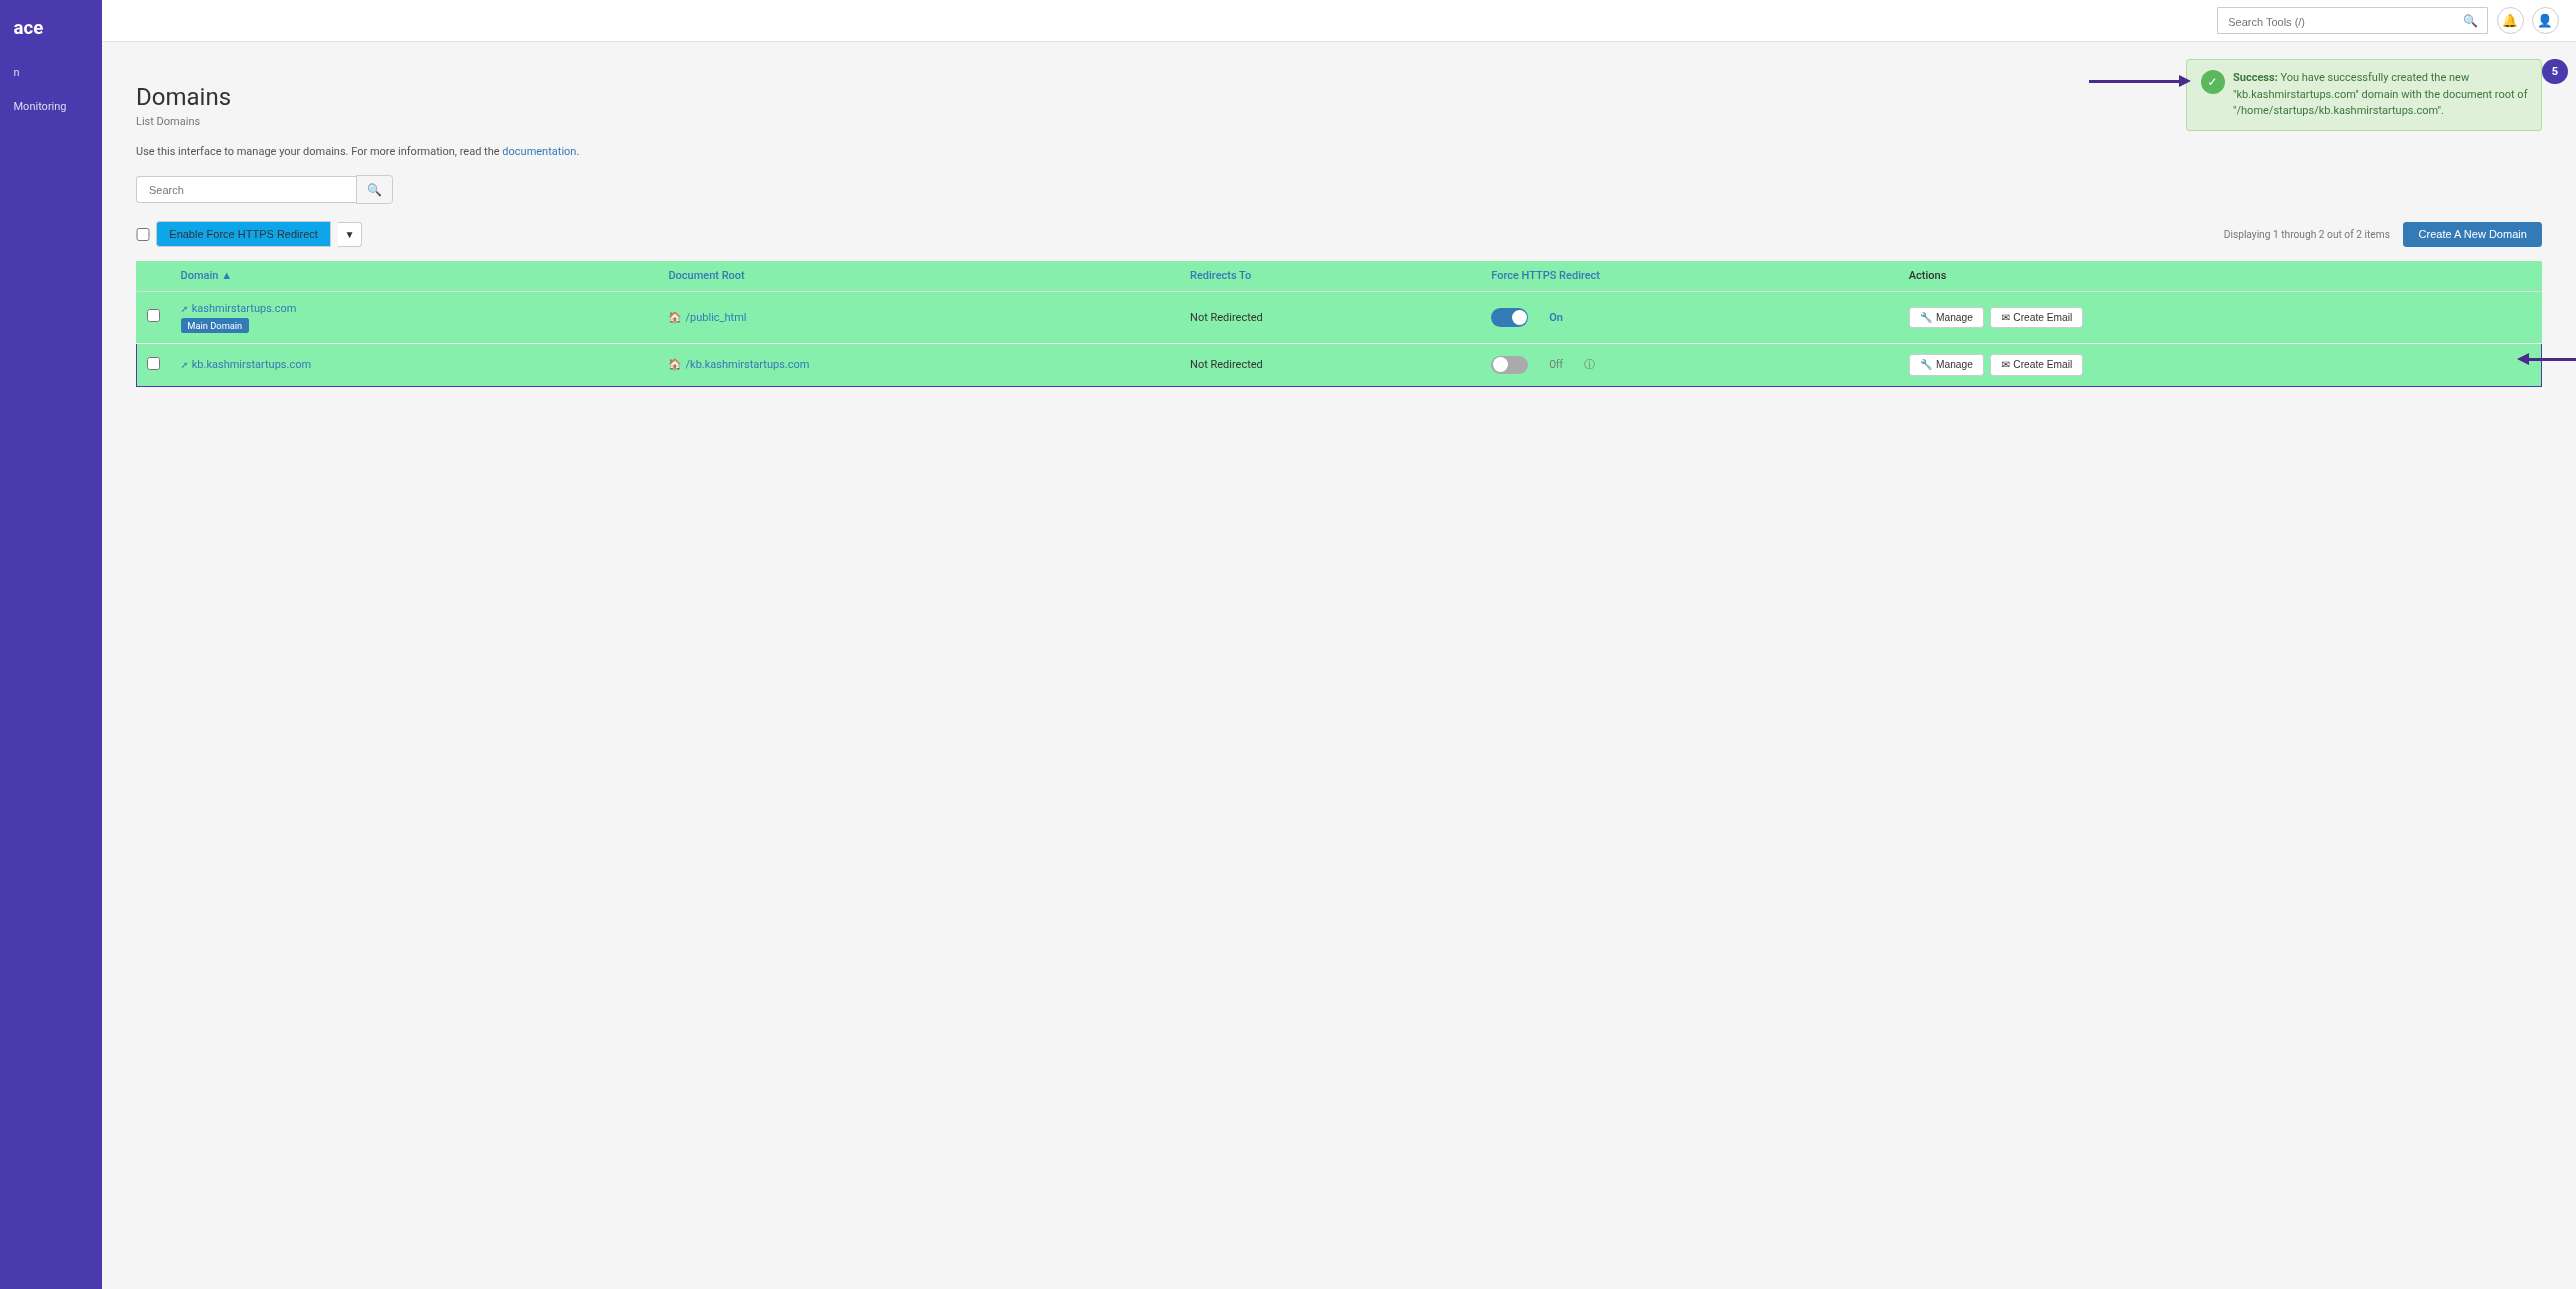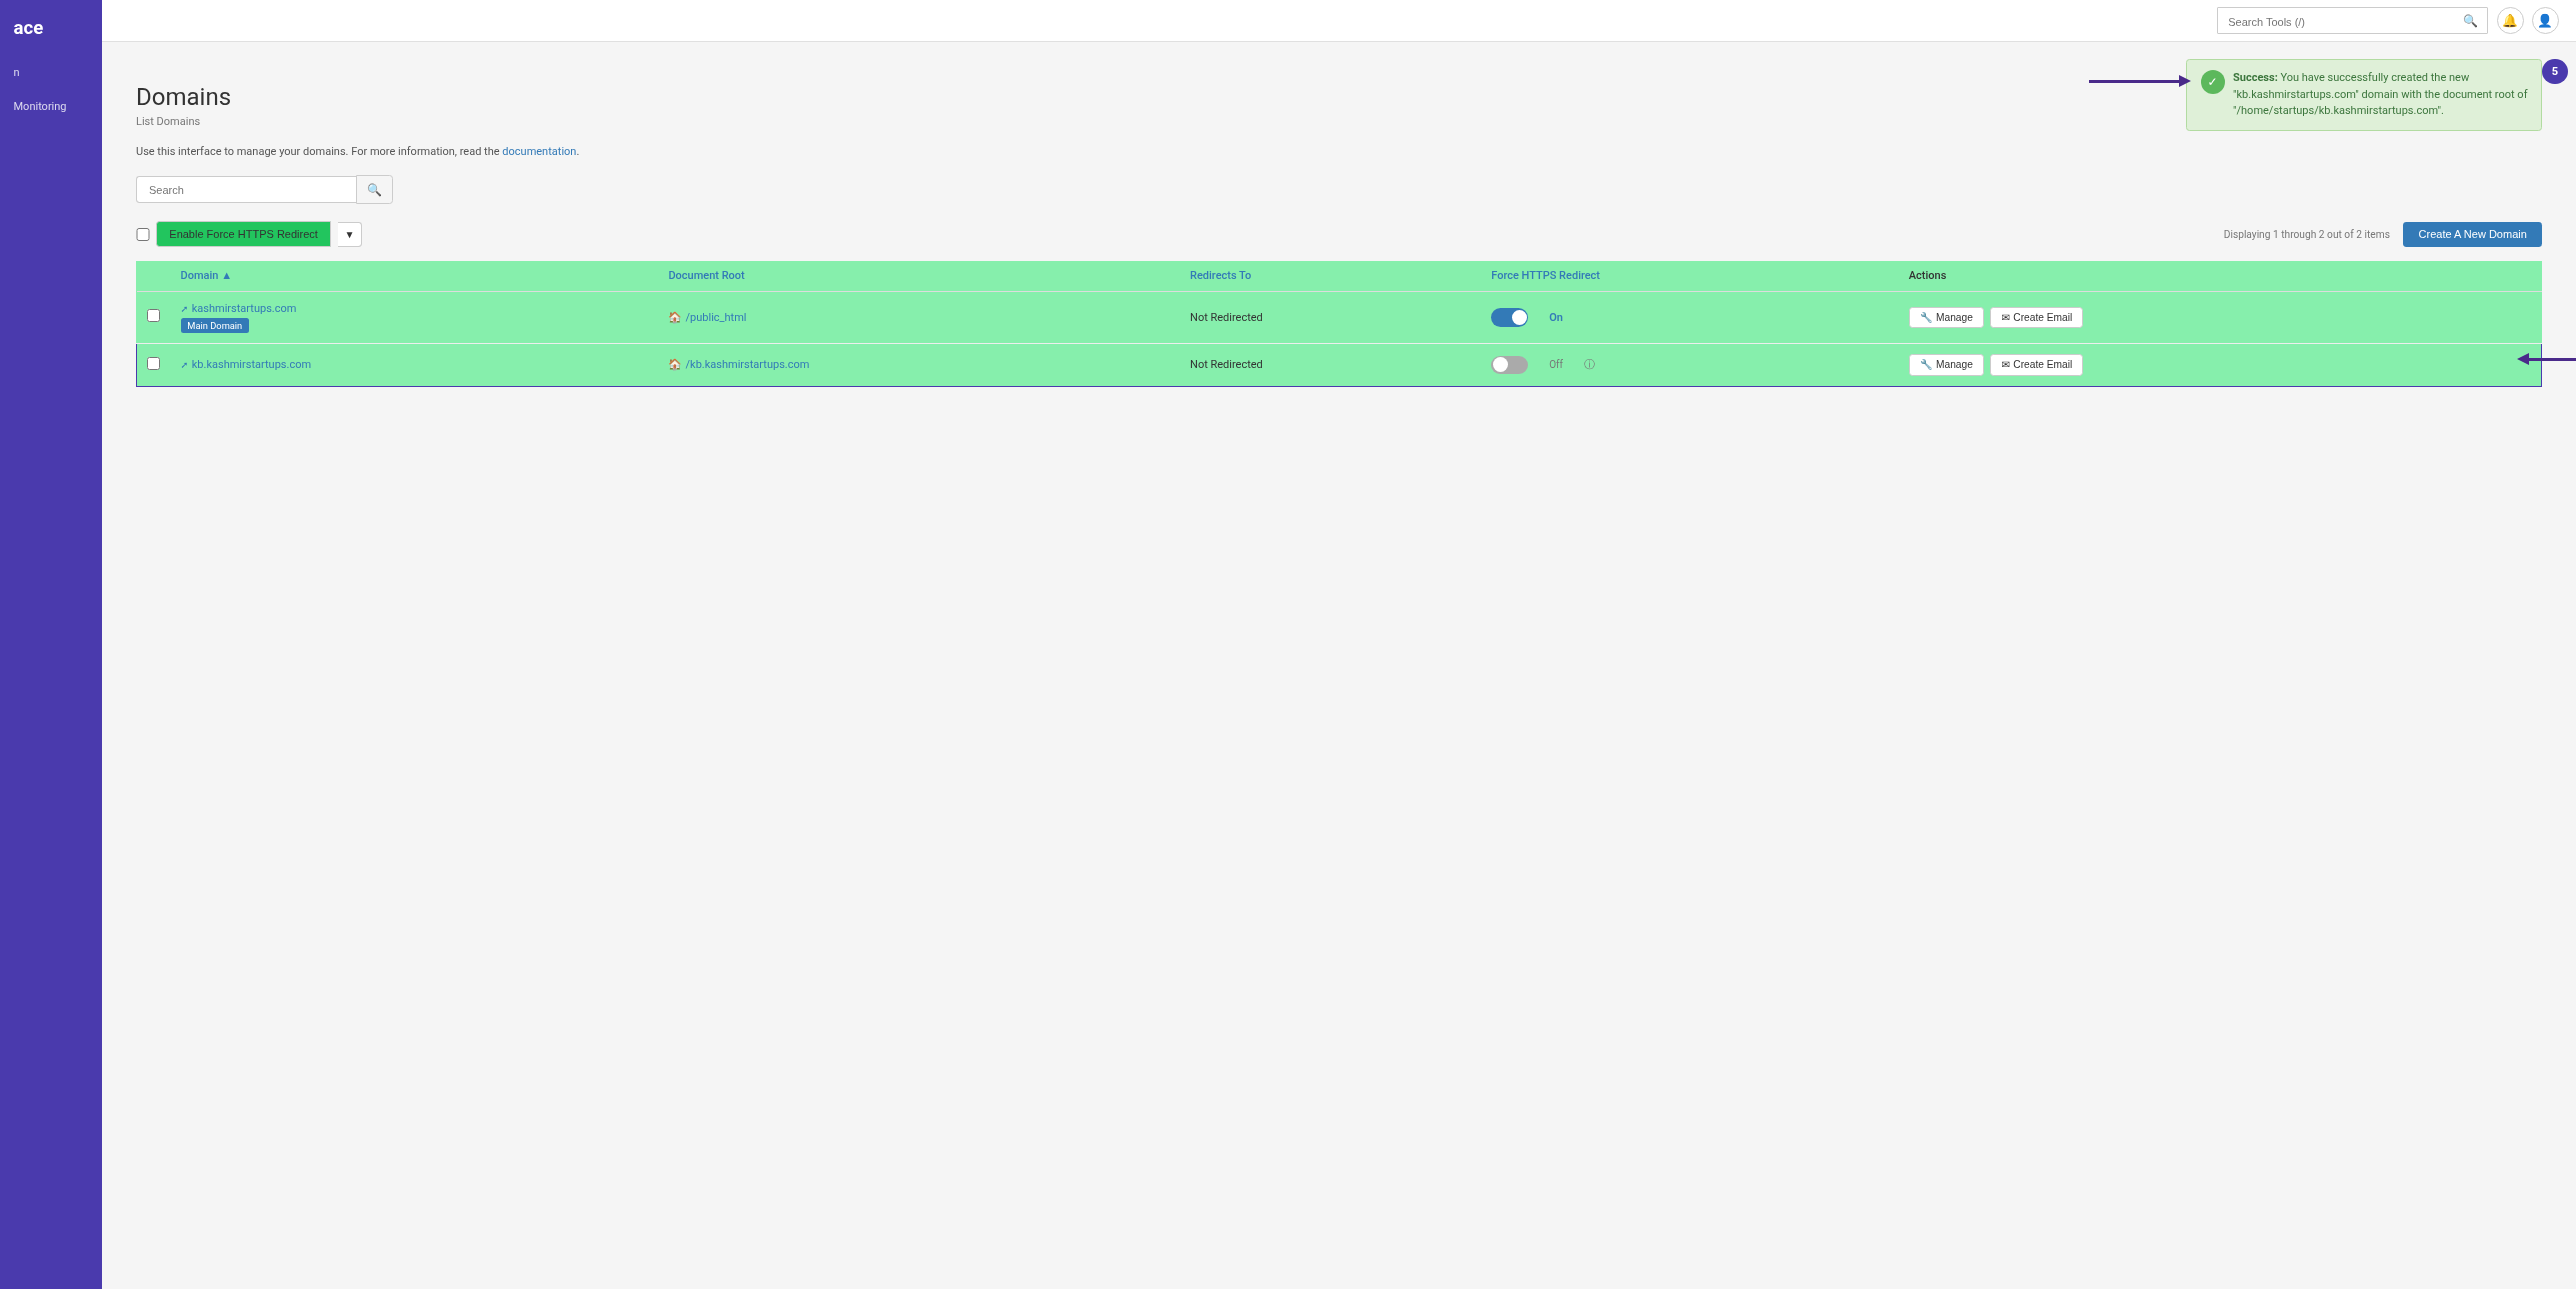--- a/index.html
+++ b/index.html
@@ -197,21 +197,21 @@
     }
     .toolbar-left {
       display: flex;
       align-items: center;
       gap: 6.8px;
     }
     .select-all-checkbox {
       width: 13.5px; height: 13.5px; cursor: pointer;
     }
     .enable-https-btn {
-      background: #22c55e;
+      background: #0ea5e9;
       border: 0.8px solid #ccc;
       border-radius: 3.4px 0 0 3.4px;
       padding: 6px 12px;
       font-size: 11px;
       cursor: pointer;
       color: #333;
     }
     .enable-https-dropdown {
       background: white;
       border: 0.8px solid #ccc;

